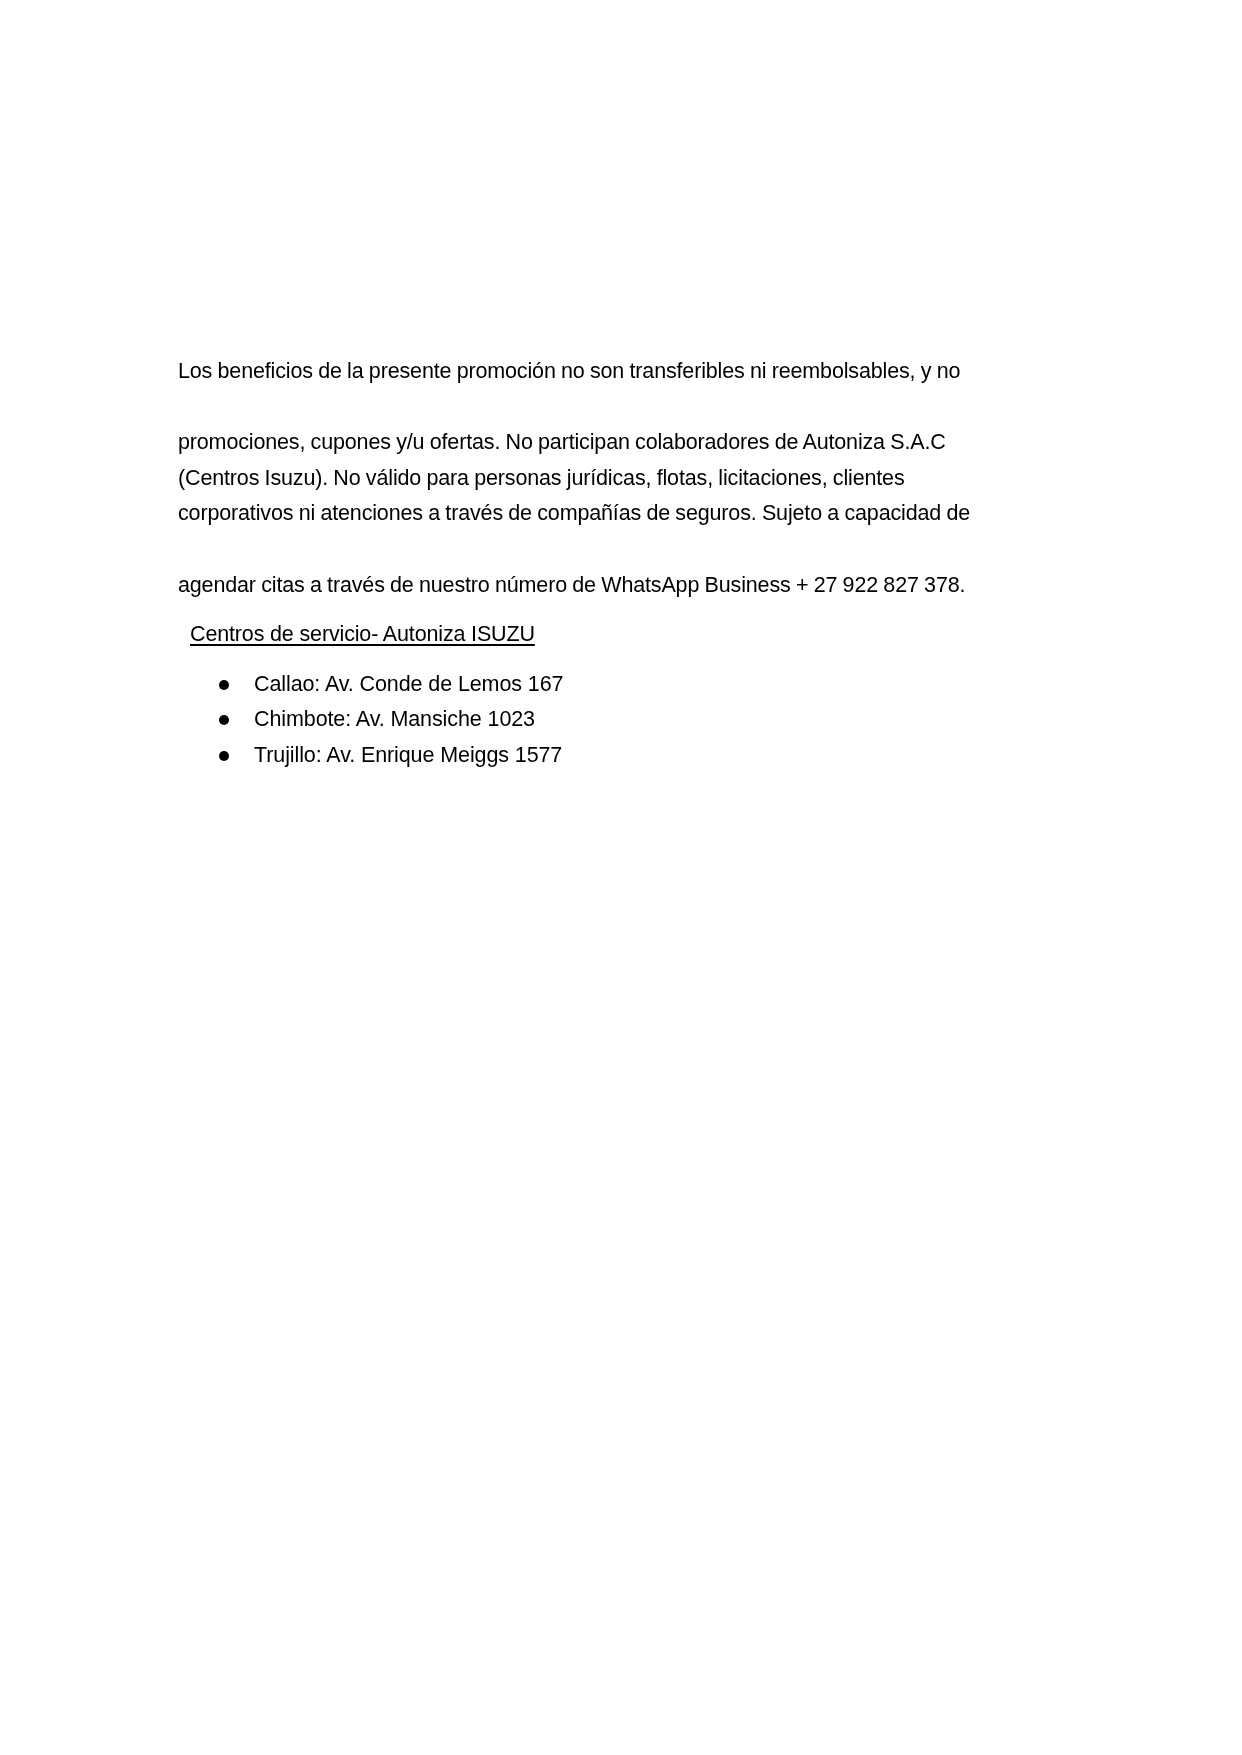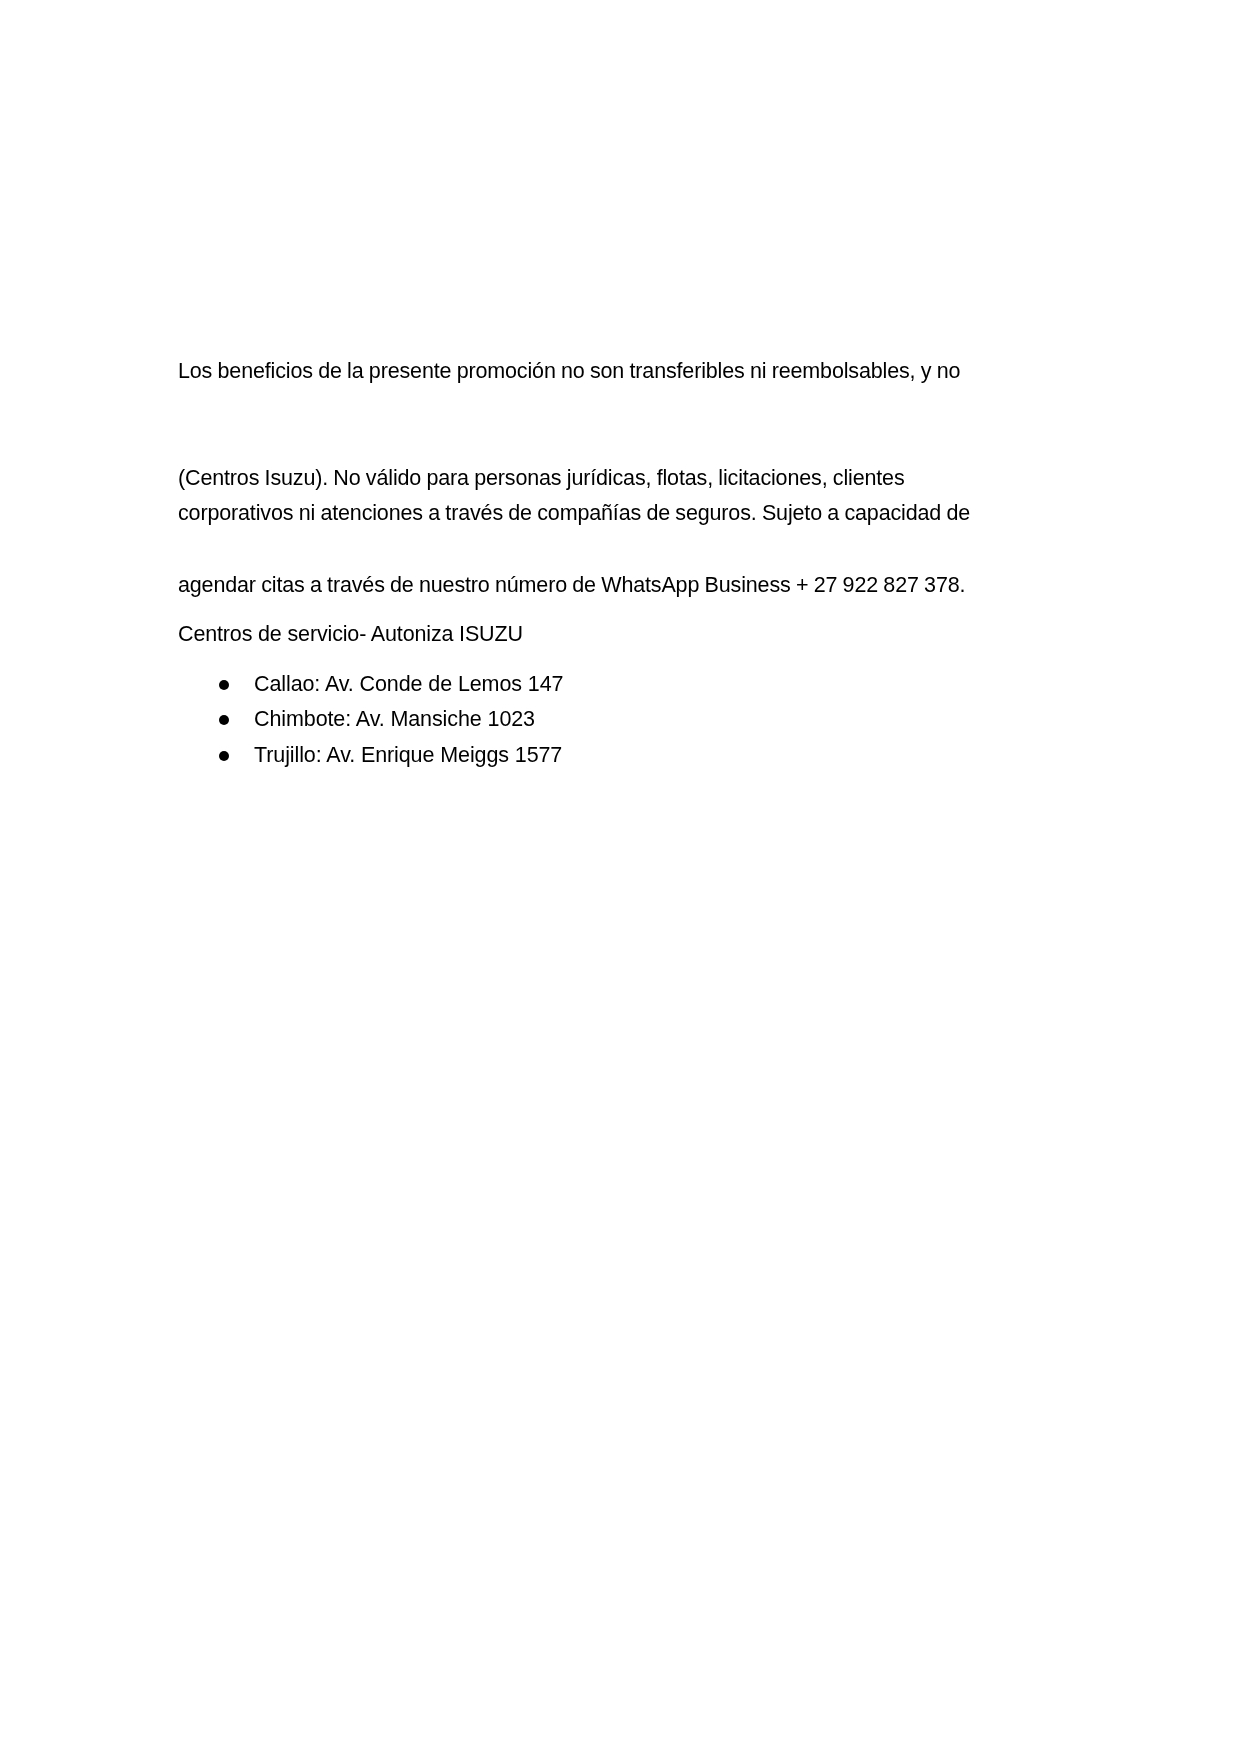--- a/index.html
+++ b/index.html
@@ -29,23 +29,24 @@
       width: 880px;
     }
     .para {
       margin: 0;
       font-size: 21.5px;
       line-height: 35.6px;
       letter-spacing: -0.15px;
       word-spacing: -0.5px;
     }
     .heading {
-      margin: 14px 0 0 0;
+      margin: 14px 0 0 12px;
       font-size: 21.5px;
       line-height: 35.6px;
+      text-decoration: underline;
       text-underline-offset: 3px;
       letter-spacing: -0.15px;
     }
     .list {
       list-style: none;
       margin: 14px 0 0 0;
       padding: 0;
     }
     .list li {
       position: relative;
@@ -65,33 +66,33 @@
     }
   </style>
 </head>
 <body>
 
 <div class="page">
   <div class="content">
     <p class="para">
       <span>Los beneficios de la presente promoción no son transferibles ni reembolsables, y no</span><br>
       <br>
-      <br>
+      <span>promociones, cupones y/u ofertas. No participan colaboradores de Autoniza S.A.C</span><br>
       <span>(Centros Isuzu). No válido para personas jurídicas, flotas, licitaciones, clientes</span><br>
       <span>corporativos ni atenciones a través de compañías de seguros. Sujeto a capacidad de</span><br>
       <br>
       <span>agendar citas a través de nuestro número de WhatsApp Business + 27 922 827 378.</span>
     </p>
 
     <p class="heading">Centros de servicio- Autoniza ISUZU</p>
 
     <ul class="list">
       <li>
         <span class="bullet"></span>
-        <span>Callao: Av. Conde de Lemos 147</span>
+        <span>Callao: Av. Conde de Lemos 167</span>
       </li>
       <li>
         <span class="bullet"></span>
         <span>Chimbote: Av. Mansiche 1023</span>
       </li>
       <li>
         <span class="bullet"></span>
         <span>Trujillo: Av. Enrique Meiggs 1577</span>
       </li>
     </ul>

